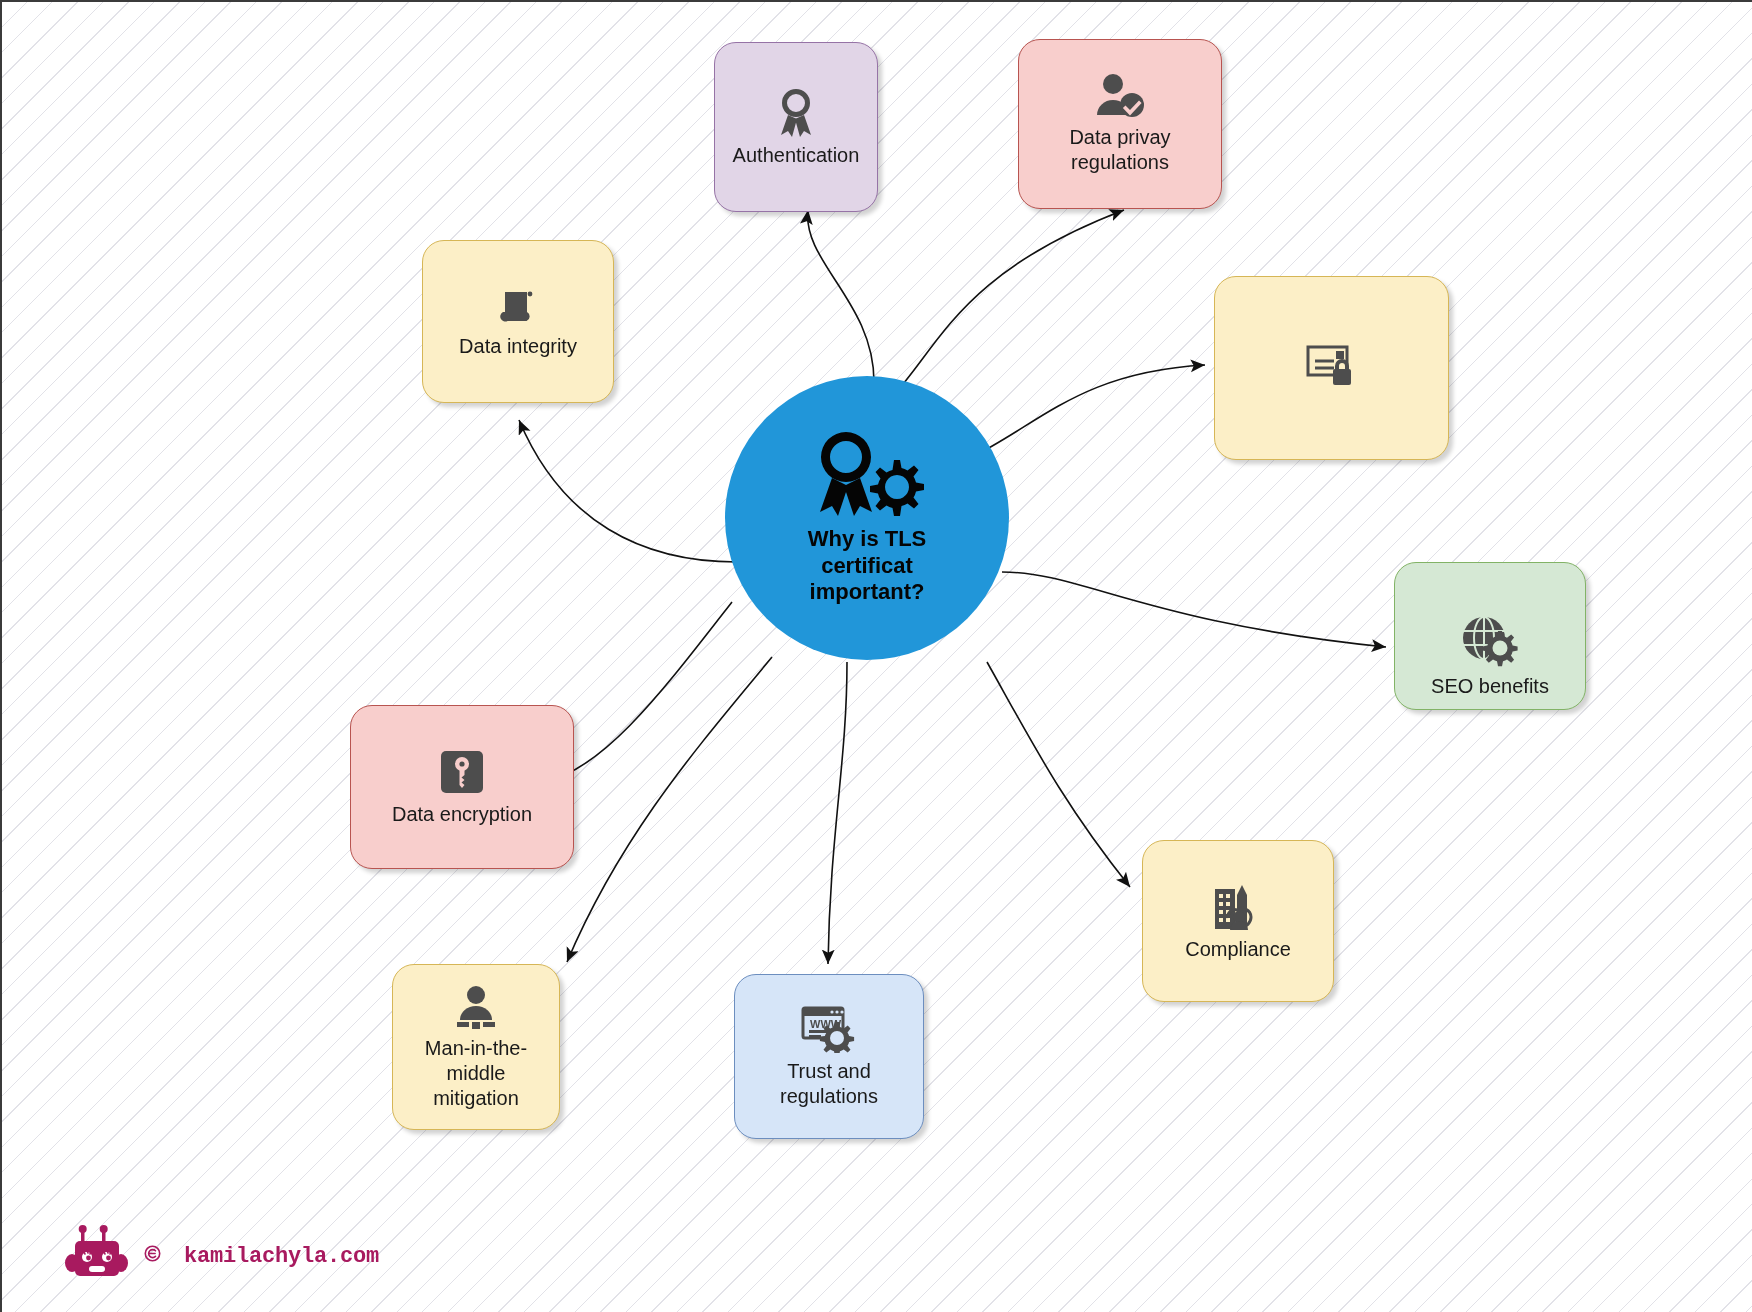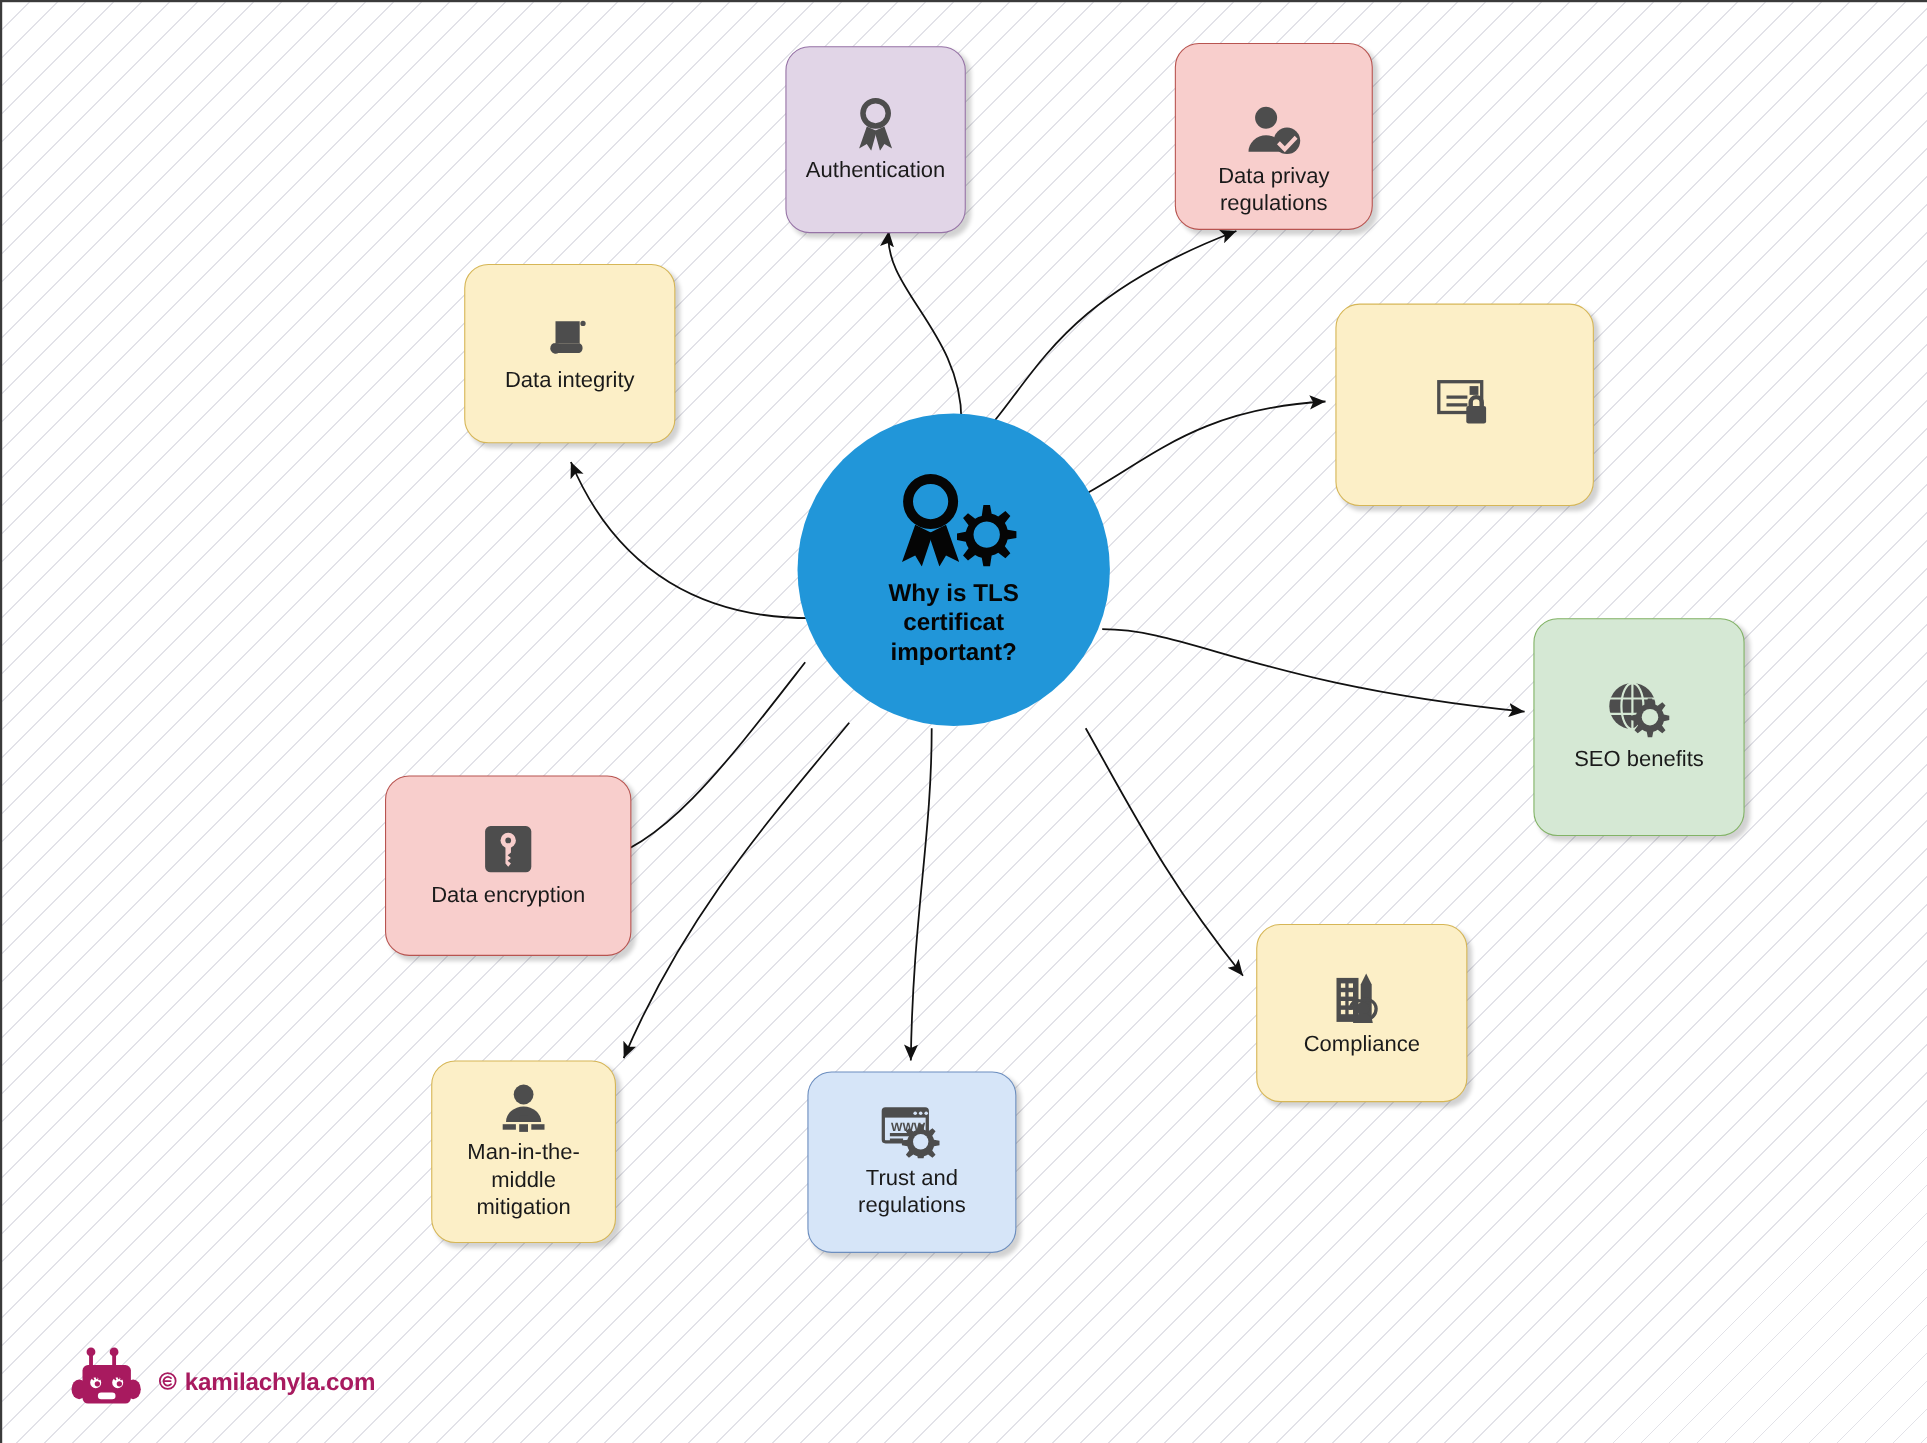--- a/index.html
+++ b/index.html
@@ -99,21 +99,22 @@
     align-items: center;
     gap: 14px;
   }
   #footer-logo .logo-text {
     font-size: 22px;
     font-weight: bold;
     color: #a81a5f;
     letter-spacing: -0.2px;
     display: flex;
     align-items: center;
-    gap: 7px;
+    gap: 23px;
+    font-family: Liberation Mono, monospace;
   }
 </style>
 </head>
 <body>
 
 <div id="canvas">
 
   <svg id="edges" viewBox="0 0 1752 1312" xmlns="http://www.w3.org/2000/svg">
     <defs>
       <marker id="arrow" markerWidth="11" markerHeight="11" refX="9" refY="4" orient="auto" markerUnits="strokeWidth">
@@ -170,21 +171,21 @@
         <g fill="#4d4d4d">
           <path d="M23 2 A14 14 0 1 0 23 30 A14 14 0 1 0 23 2 Z M23 7 A9 9 0 1 1 23 25 A9 9 0 1 1 23 7 Z"></path>
           <path d="M15 28 L8 48 L15 44 L19 50 L24 32 Z"></path>
           <path d="M31 28 L38 48 L31 44 L27 50 L22 32 Z"></path>
         </g>
       </svg>
     </span>
     <div class="node-label">Authentication</div>
   </div>
 
-  <div class="node" style="left:1066px; top:37px; width:180px; height:170px; background:#f8cecc; border-color:#b85450;justify-content:flex-end;">
+  <div class="node" style="left:1016px; top:37px; width:204px; height:170px; background:#f8cecc; border-color:#b85450;">
     <span class="icon">
       <svg width="52" height="46" viewBox="0 0 52 46" xmlns="http://www.w3.org/2000/svg">
         <g fill="#4d4d4d">
           <circle cx="19" cy="11" r="10"></circle>
           <path d="M3 42 a16 15 0 0 1 32 0 z"></path>
           <circle cx="38" cy="32" r="12"></circle>
           <path d="M31.5 32.5 l4.5 4.5 9-9.5 2.6 2.6 -11.6 12.4 -7.1 -7.4 z" fill="#f8cecc"></path>
         </g>
       </svg>
     </span>
@@ -201,21 +202,21 @@
         </g>
         <rect x="31" y="9" width="8" height="8" fill="#4d4d4d"></rect>
         <g fill="#4d4d4d">
           <path d="M30 24 a7 7 0 0 1 14 0 v4 h-4 v-4 a3 3 0 0 0 -6 0 v4 h-4 z"></path>
           <rect x="28" y="27" width="18" height="16" rx="2"></rect>
         </g>
       </svg>
     </span>
   </div>
 
-  <div class="node" style="left:1392px; top:560px; width:192px; height:198px; background:#d5e8d4; border-color:#82b366;">
+  <div class="node" style="left:1392px; top:560px; width:192px; height:148px; background:#d5e8d4; border-color:#82b366;justify-content:flex-end;">
     <span class="icon">
       <svg width="56" height="52" viewBox="0 0 56 52" xmlns="http://www.w3.org/2000/svg">
         <g fill="#4d4d4d">
           <path d="M22 1 A21 21 0 1 0 22 43 A21 21 0 1 0 22 1 Z"></path>
         </g>
         <g stroke="#d5e8d4" stroke-width="2" fill="none">
           <ellipse cx="22" cy="22" rx="10" ry="21"></ellipse>
           <line x1="22" y1="1" x2="22" y2="43"></line>
           <line x1="1.5" y1="15" x2="42.5" y2="15"></line>
           <line x1="1.5" y1="29" x2="42.5" y2="29"></line>

